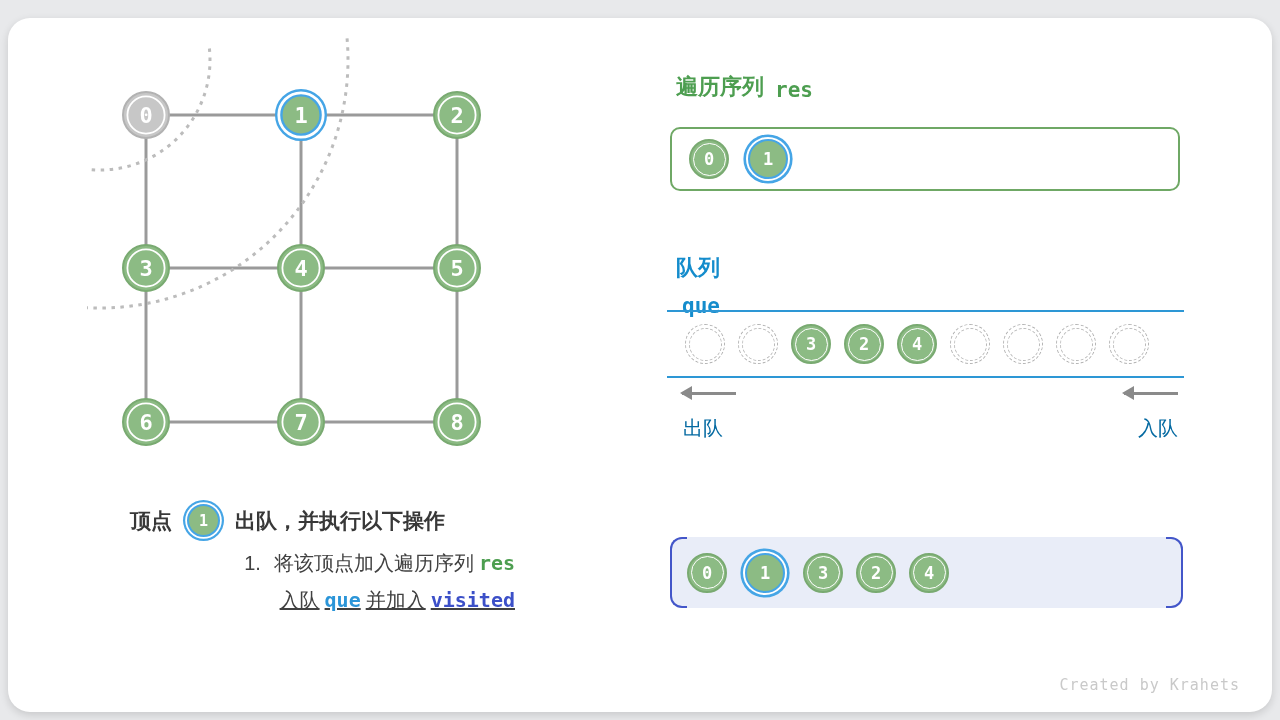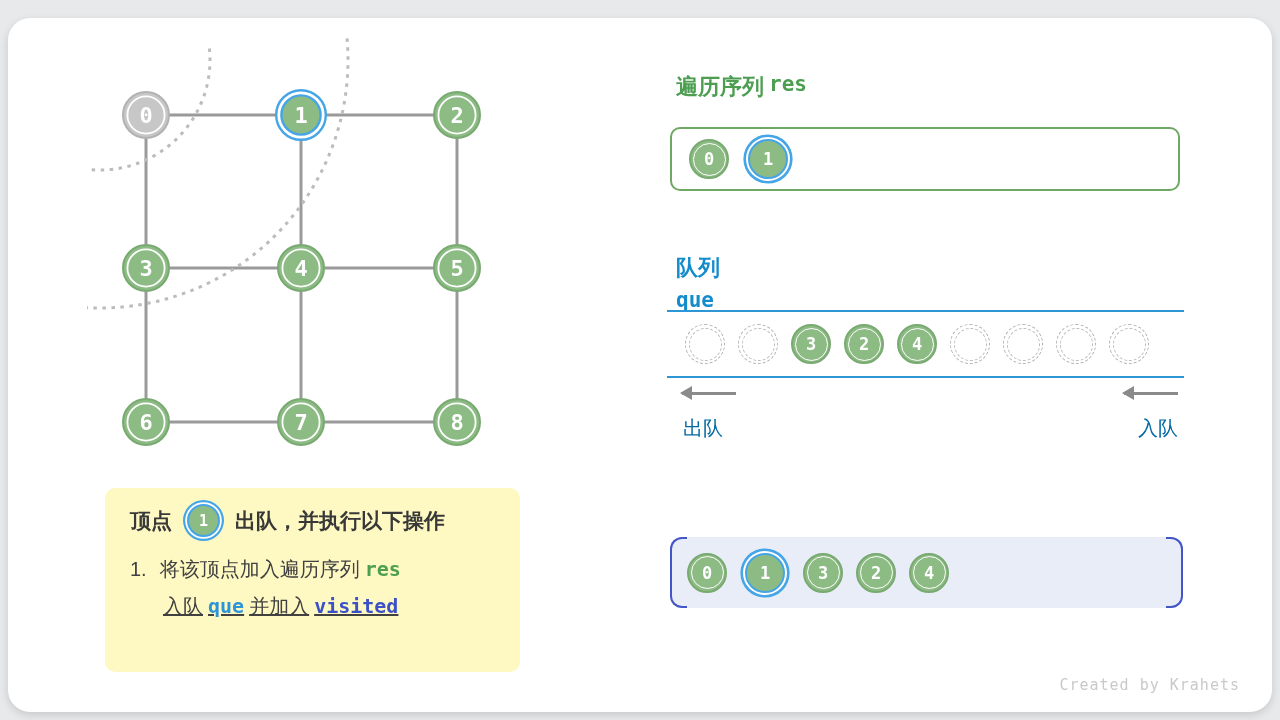--- a/index.html
+++ b/index.html
@@ -3,21 +3,21 @@
 <meta charset="utf-8">
 <style>
   html,body{margin:0;padding:0;}
   body{width:1280px;height:720px;background:#e8e9eb;font-family:"Liberation Sans",sans-serif;}
   .page{position:relative;width:1280px;height:720px;overflow:hidden;}
   .card{position:absolute;left:8px;top:18px;width:1264px;height:694px;background:#ffffff;
         border-radius:22px;box-shadow:0 3px 9px rgba(0,0,0,0.14);}
   #graph-svg{position:absolute;left:0;top:0;}
   .node-label{font:bold 22px "DejaVu Sans Mono",monospace;fill:#ffffff;}
 
-  .section-title{position:absolute;display:flex;align-items:flex-start;gap:5px;font-weight:bold;font-size:22px;}
+  .section-title{position:absolute;display:flex;align-items:flex-end;gap:11px;font-weight:bold;font-size:22px;}
   .section-title .code{font-family:"DejaVu Sans Mono",monospace;font-weight:bold;font-size:21px;}
   .title-res{left:676px;top:72px;color:#4d9e50;}
   .title-que{left:676px;top:253px;color:#148ccc;flex-direction:column;}
   .title-visited{left:676px;top:483px;color:#3c50c8;}
 
   .chip-row{display:flex;align-items:center;}
   .chip{box-sizing:border-box;flex:0 0 auto;width:40px;height:40px;border-radius:50%;
         display:flex;align-items:center;justify-content:center;position:relative;
         font-family:"DejaVu Sans Mono",monospace;font-weight:bold;font-size:17px;color:#fff;}
   .chip.green{background:#8cbb84;border:2px solid #79aa71;}
@@ -46,25 +46,25 @@
 
   .visited-box{position:absolute;left:670px;top:537px;width:513px;height:71px;box-sizing:border-box;
         background:#e9edf8;border-radius:12px;display:flex;align-items:center;padding-left:17px;}
   .visited-box::before{content:"";position:absolute;left:0;top:0;bottom:0;width:15px;
         border:2.4px solid #4356c9;border-right:none;border-radius:12px 0 0 12px;}
   .visited-box::after{content:"";position:absolute;right:0;top:0;bottom:0;width:15px;
         border:2.4px solid #4356c9;border-left:none;border-radius:0 12px 12px 0;}
   .visited-box .chip-row{gap:13px;}
 
   .info-box{position:absolute;left:105px;top:488px;width:415px;height:184px;box-sizing:border-box;
-        background:#fef9c3;border-radius:10px;padding:13px 0 0 25px;color:#3d3d3d;}
+        background:#ffffff;border-radius:10px;padding:13px 0 0 25px;color:#3d3d3d;}
   .info-line1{display:flex;align-items:center;gap:9px;font-weight:bold;font-size:21px;color:#383838;}
   .chip.chip-sm{width:33px;height:33px;font-size:15px;border-width:2px;
         box-shadow:0 0 0 1.8px #ffffff,0 0 0 4px #45a5e6;margin:3px 6px;}
-  .info-steps{margin-top:11px;font-size:20px;line-height:37px;color:#414141;}
+  .info-steps{margin-top:5px;font-size:20px;line-height:37px;color:#414141;text-align:right;}
   .info-step .num{display:inline-block;margin-right:13px;}
   .info-step.indent{margin-left:33px;text-decoration:underline;}
   .code-token{font-family:"DejaVu Sans Mono",monospace;font-weight:bold;font-size:20px;margin:0 5px;}
   .code-green{color:#4d9e50;}
   .code-blue{color:#2b95d8;}
   .code-indigo{color:#3c50c8;}
 
   .footer{position:absolute;right:40px;top:676px;font-family:"DejaVu Sans Mono",monospace;
         font-size:15px;color:#c9c9c9;letter-spacing:1px;}
 </style>

